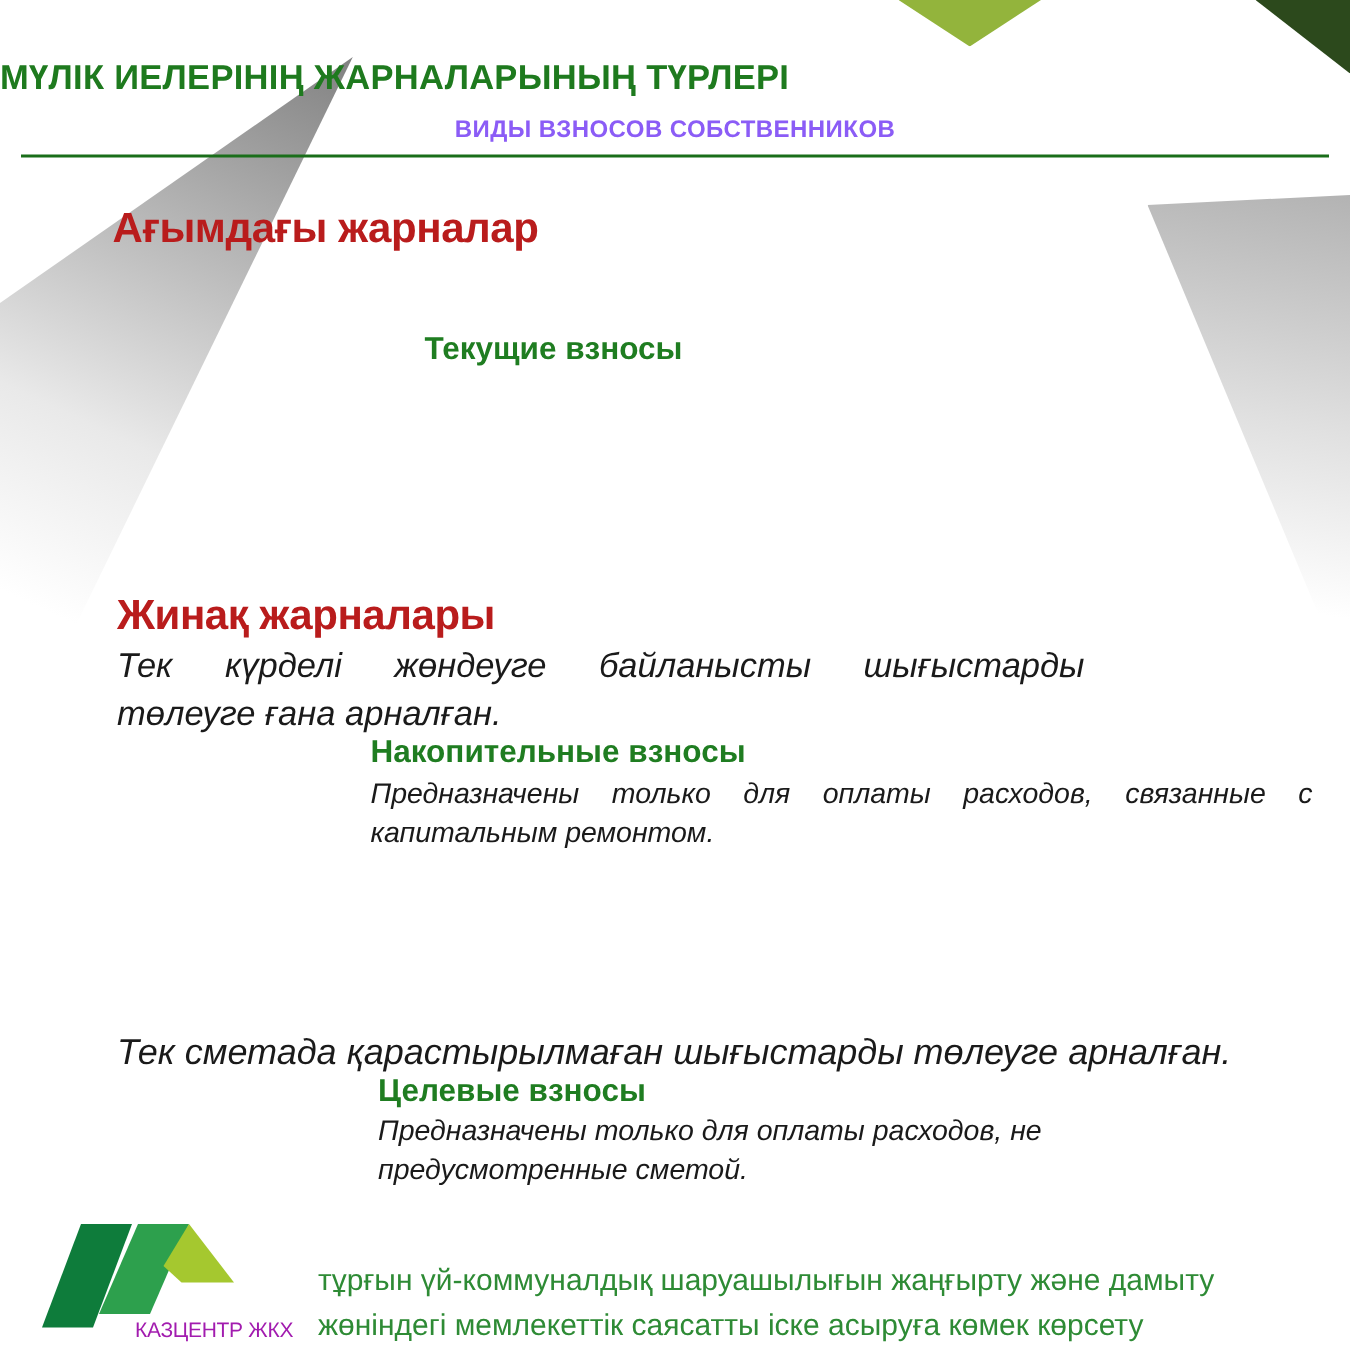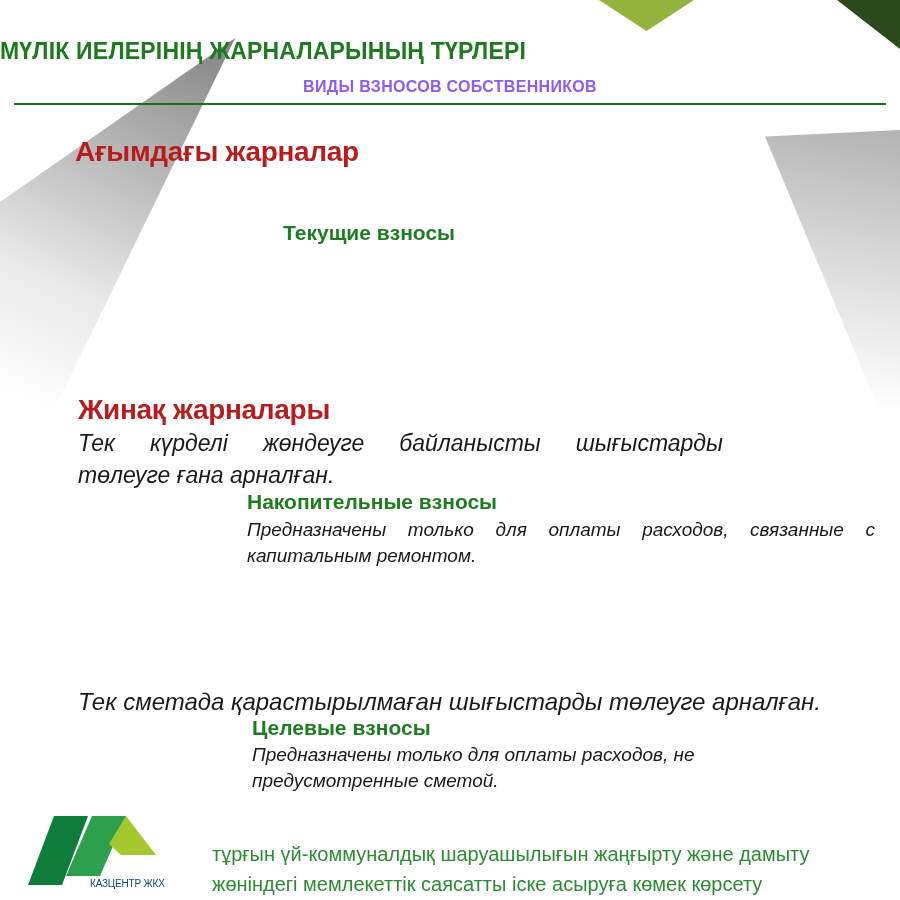--- a/index.html
+++ b/index.html
@@ -41,21 +41,21 @@
   #s2-kk-body2{left:78px;top:460px;width:700px;}
   #s2-ru-title{left:247px;top:490px;}
   #s2-ru-body1{left:247px;top:517px;width:628px;}
   #s2-ru-body2{left:247px;top:543px;width:640px;}
   #s3-kk-title{left:78px;top:652px;}
   #s3-kk-body{left:78px;top:686px;width:800px;font-size:24px;}
   #s3-ru-title{left:252px;top:716px;}
   #s3-ru-body{left:252px;top:742px;width:620px;}
   
   .logo{position:absolute;left:26px;top:810px;width:170px;height:90px;}
-  .logo-text{position:absolute;left:90px;top:878px;font-size:10px;color:#0c4a6e;
+  .logo-text{position:absolute;left:90px;top:878px;font-size:14px;color:#a21caf;
     letter-spacing:-.2px;}
   .mission{position:absolute;left:212px;top:839px;width:620px;font-size:20px;
     line-height:30px;color:#2e8b35;white-space:pre-line;}
 </style>
 </head>
 <body>
 
 <div class="canvas">
 
   <div class="wedge-left"></div>

